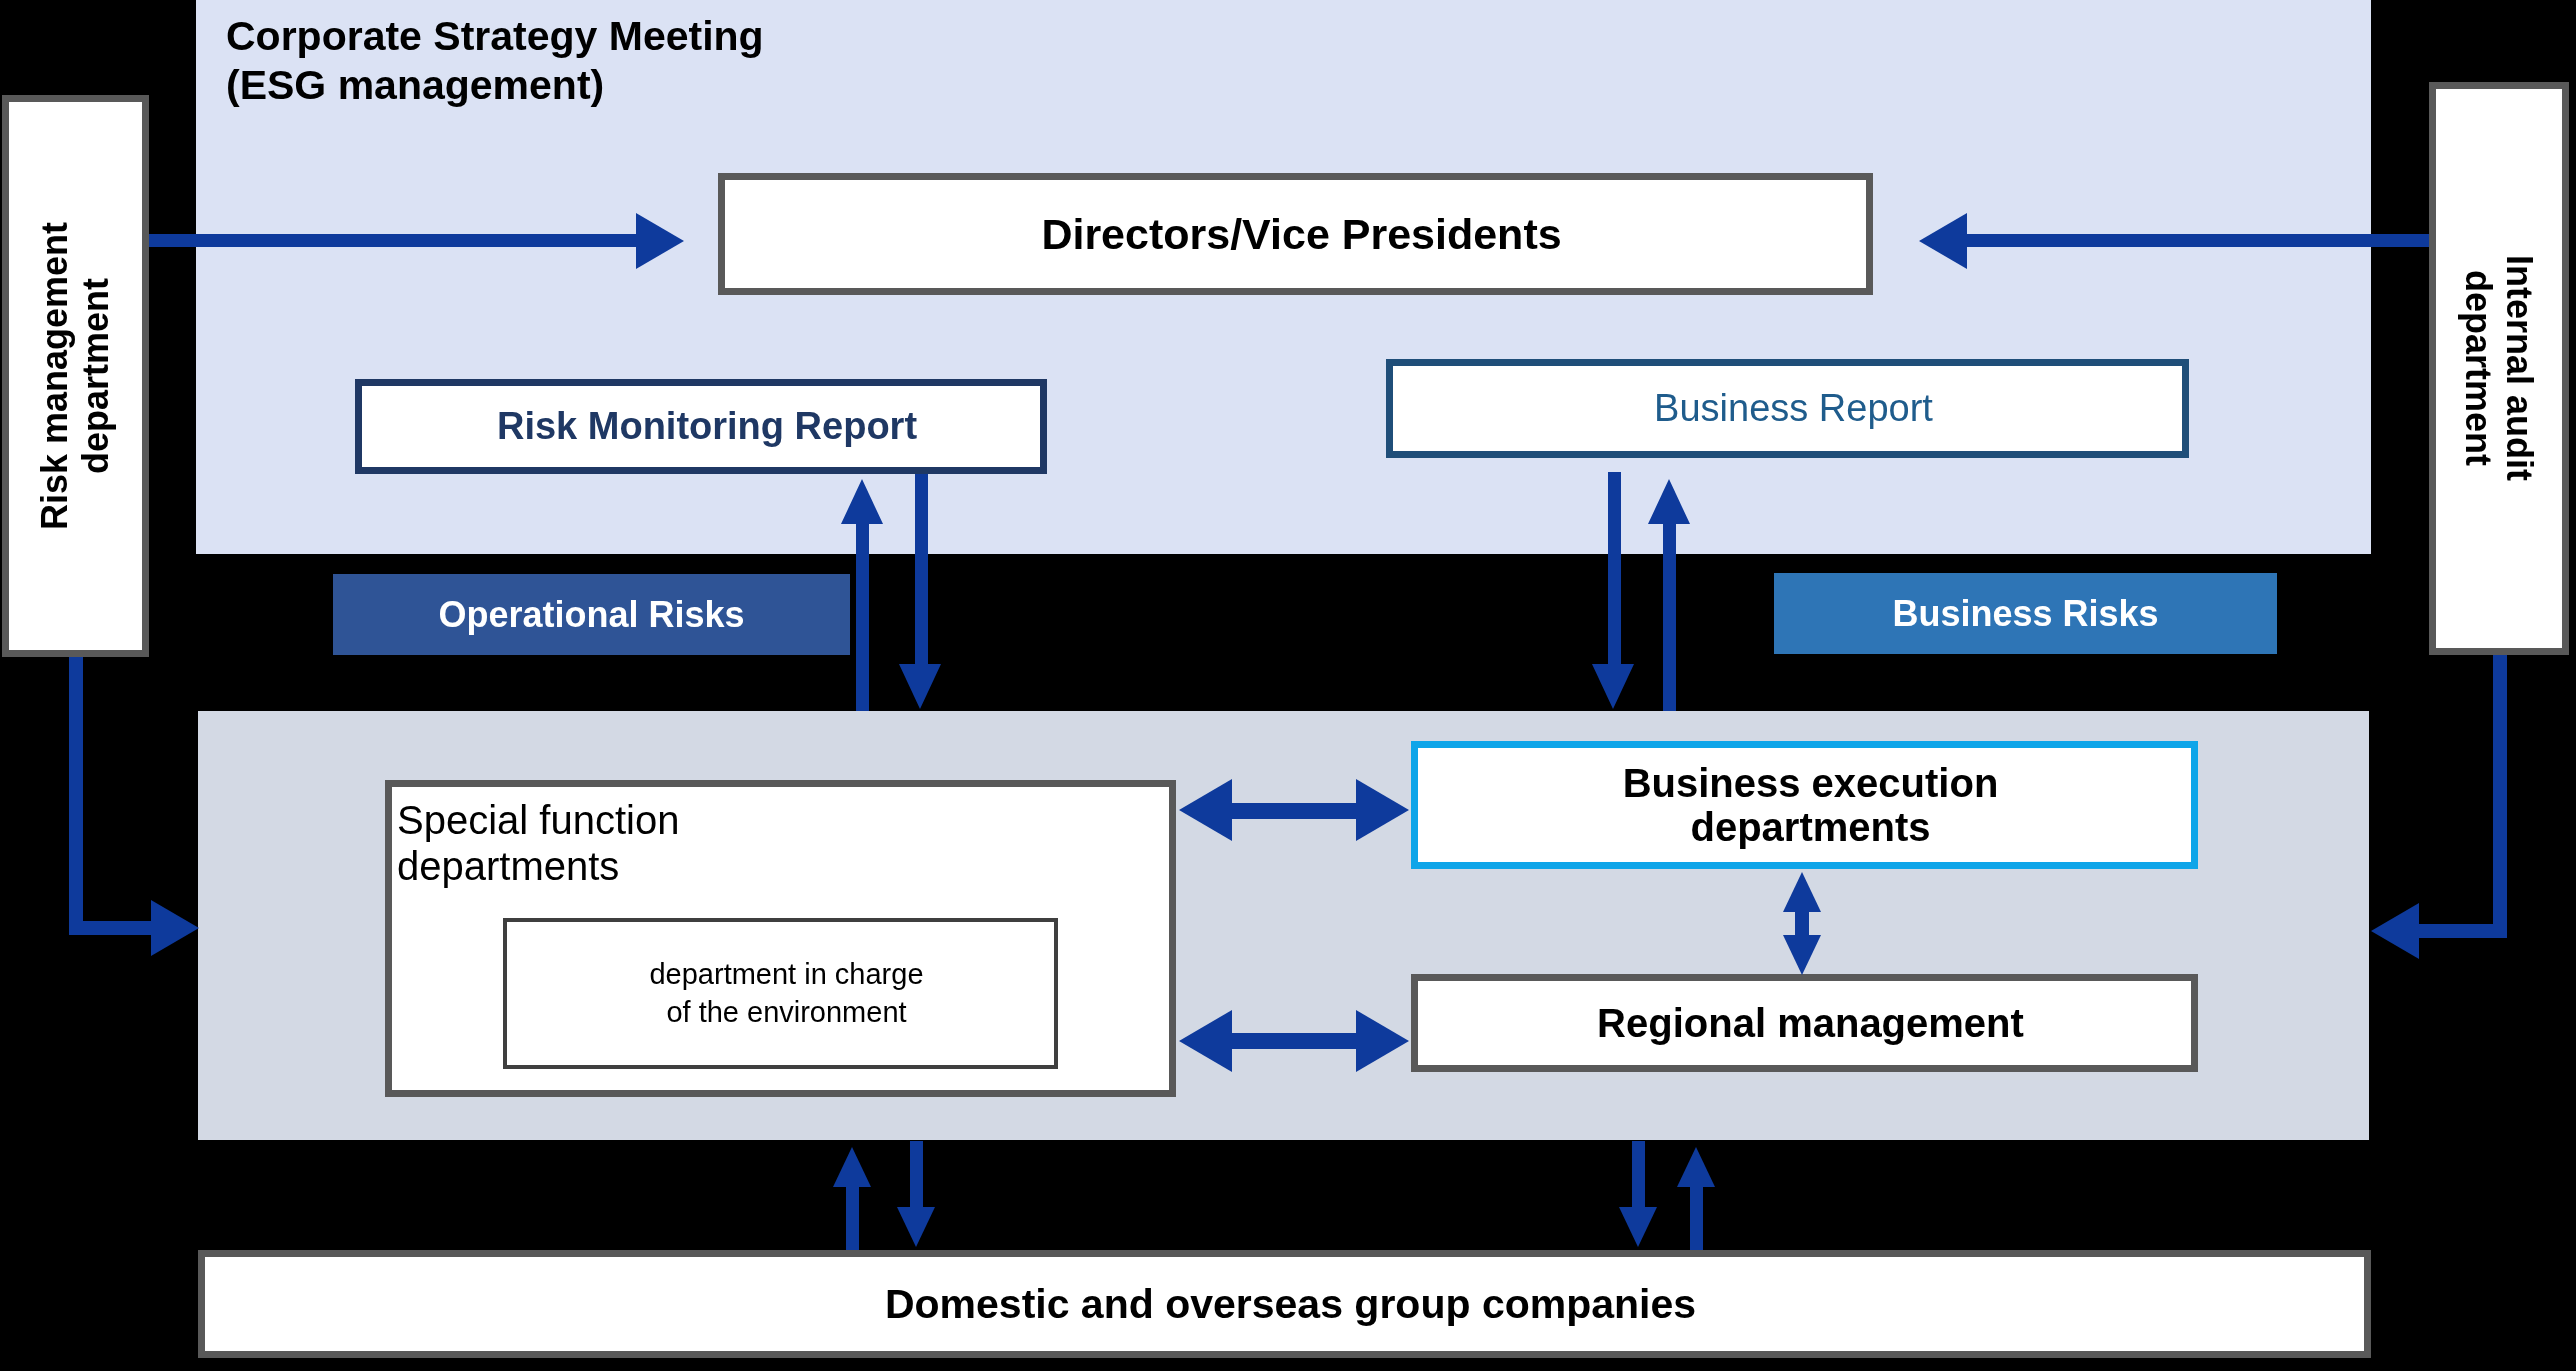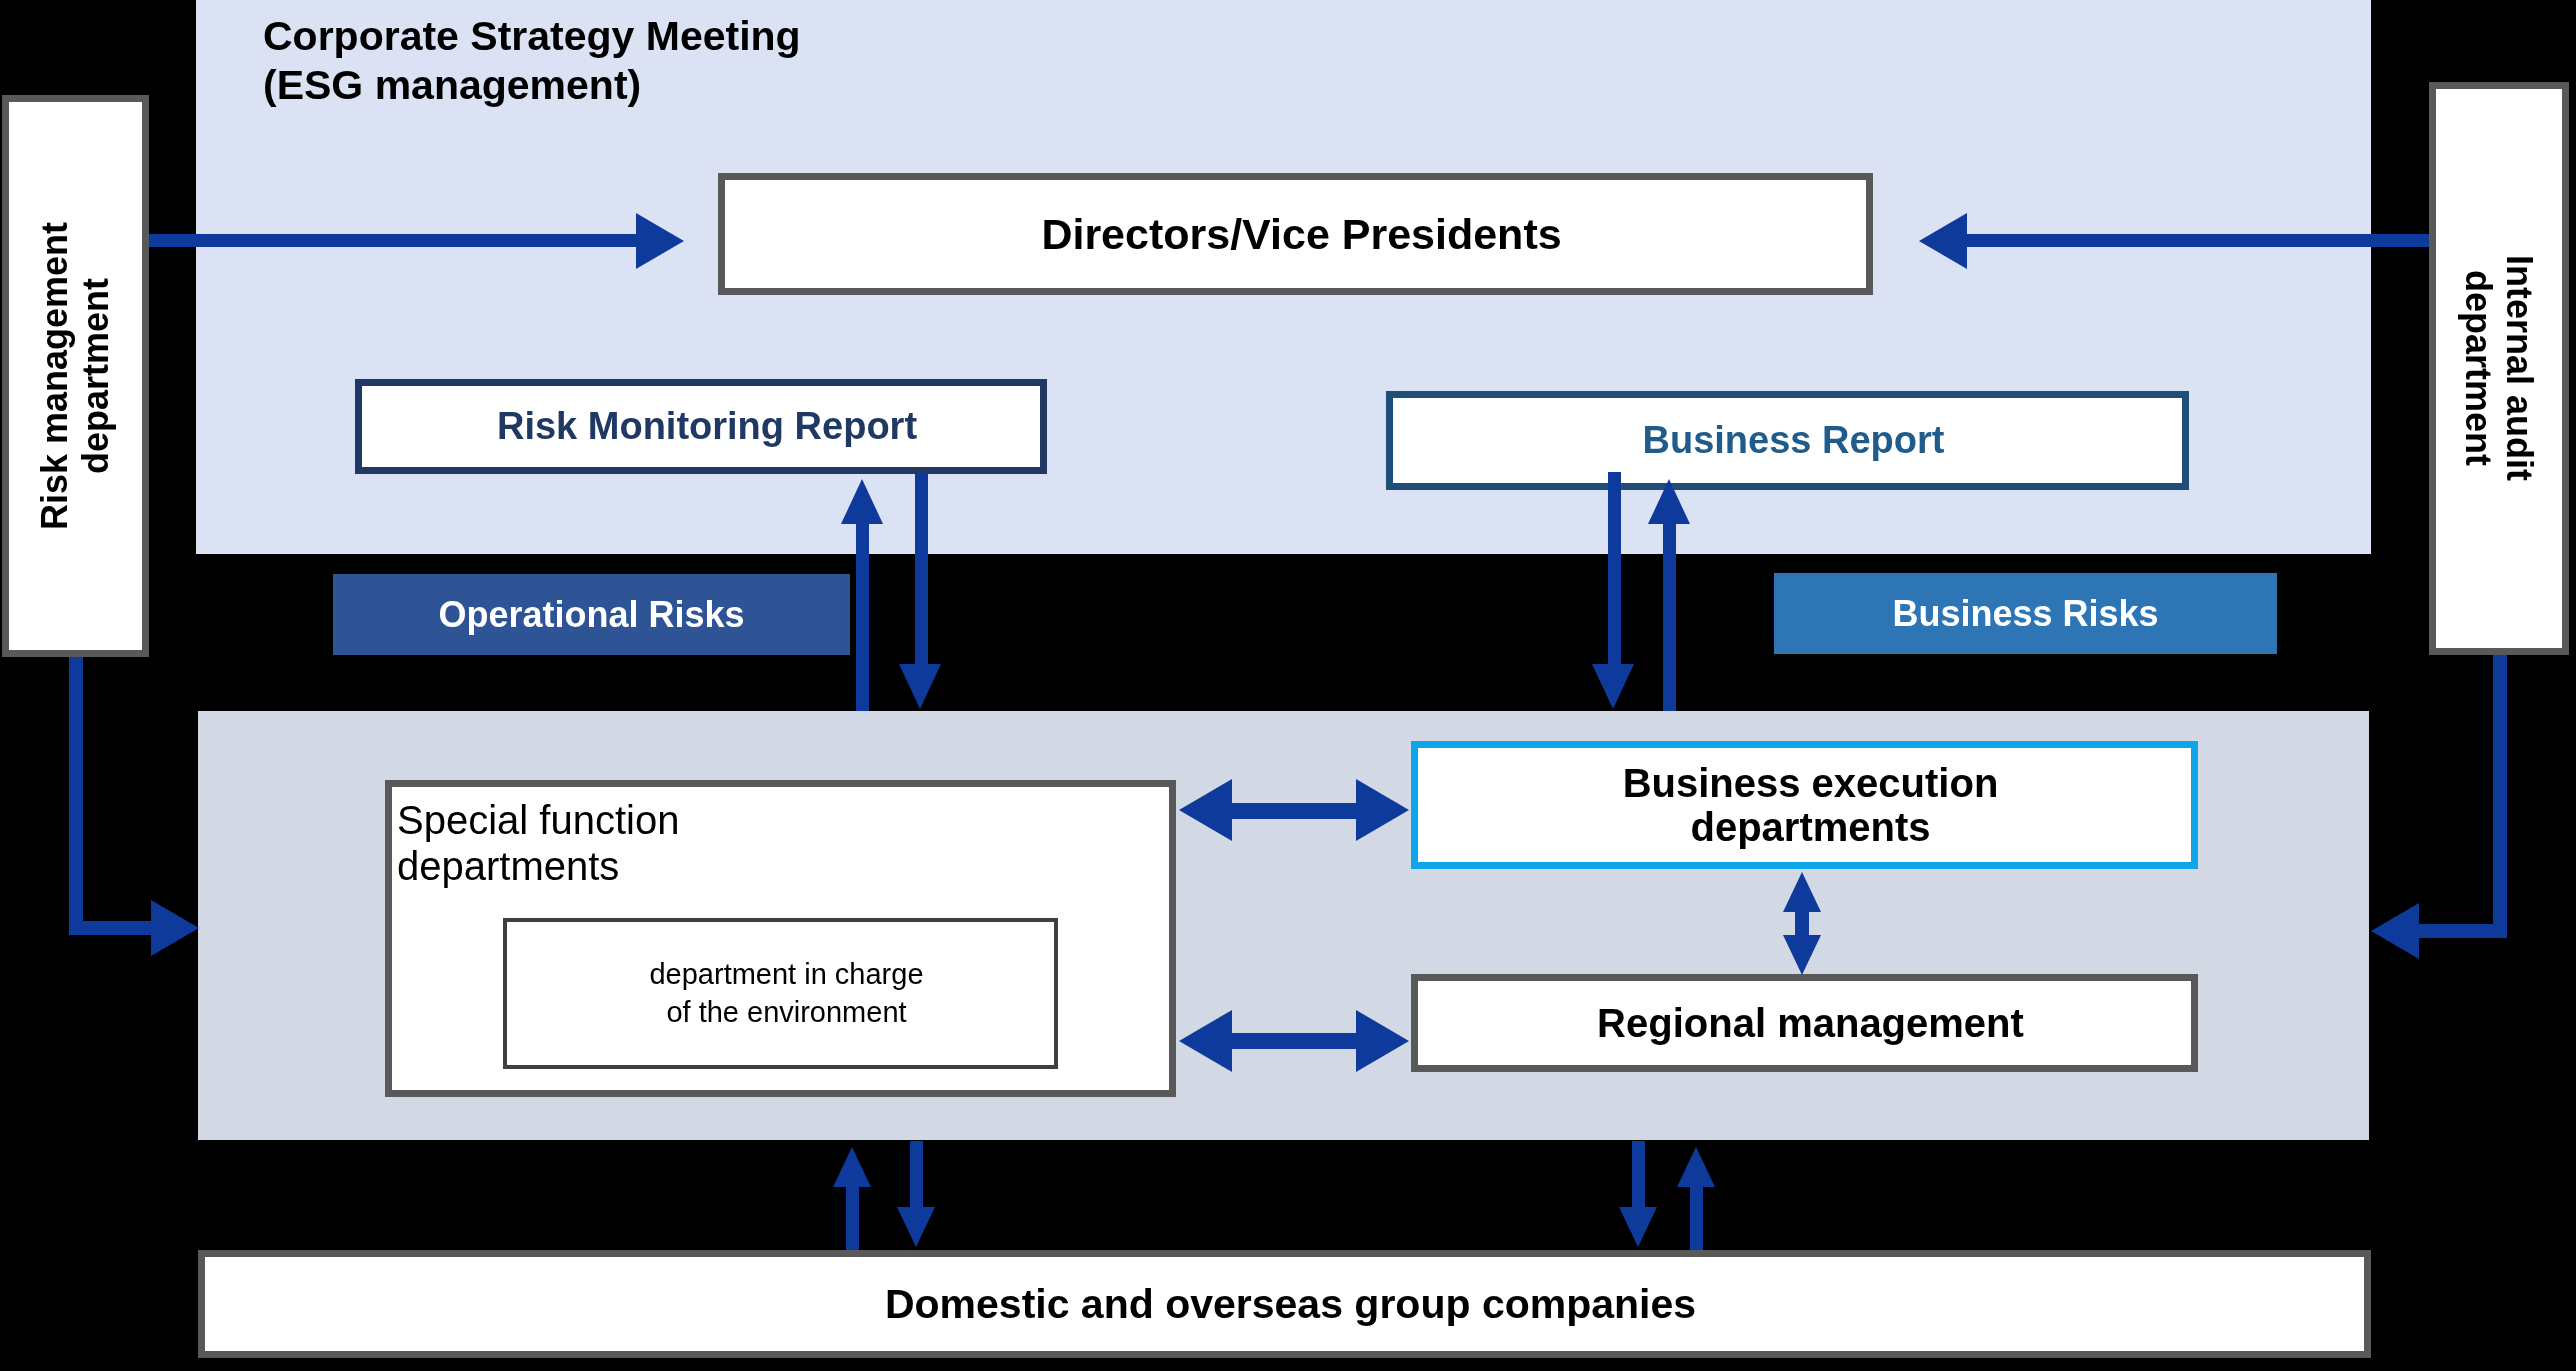--- a/index.html
+++ b/index.html
@@ -7,25 +7,25 @@
     position:relative;width:2576px;height:1372px;background:#000;overflow:hidden;
     font-family:"Liberation Sans", sans-serif;
   }
   .abs{position:absolute;box-sizing:border-box;}
   .panel-top{left:196px;top:0;width:2175px;height:554px;background:#dbe2f4;}
   .panel-mid{left:198px;top:711px;width:2171px;height:429px;background:#d3d9e4;}
   .box{background:#fff;display:flex;align-items:center;justify-content:center;text-align:center;padding-left:12px;}
   .gray-border{border:7px solid #595959;}
   .pre{white-space:pre-line;}
 
-  .title{left:226px;top:12px;width:1207px;color:#000;font-size:41px;font-weight:bold;line-height:1.2;text-align:left;margin-left:37px;}
+  .title{left:226px;top:12px;width:1207px;color:#000;font-size:41px;font-weight:bold;line-height:1.2;text-align:left;}
 
   .directors{left:718px;top:173px;width:1155px;height:122px;font-size:43px;font-weight:bold;color:#000;}
   .rmr{left:355px;top:379px;width:692px;height:95px;border:7px solid #1f3864;font-size:38px;font-weight:bold;color:#1f3864;}
-  .brp{left:1386px;top:391px;width:803px;height:99px;border:7px solid #1f4e79;font-size:38px;font-weight:bold;color:#1f5c8c;}
+  .brp{left:1386px;top:359px;width:803px;height:99px;border:7px solid #1f4e79;font-size:38px;font-weight:normal;color:#1f5c8c;}
 
   .vbox{width:147px;display:flex;align-items:center;justify-content:center;background:#fff;}
   .vbox-left{left:1.7px;top:95px;height:562px;}
   .vbox-right{left:2429px;top:82px;width:140px;height:573px;}
   .vtext{font-size:36px;font-weight:bold;color:#000;line-height:1.15;text-align:center;white-space:pre-line;}
   .vtext-up{writing-mode:vertical-rl;transform:rotate(180deg);}
   .vtext-down{writing-mode:vertical-rl;}
 
   .risk-tag{display:flex;align-items:center;justify-content:center;color:#fff;font-size:36px;font-weight:bold;text-align:center;margin-left:44px;}
   .op-risks{left:289px;top:574px;width:517px;height:81px;background:#2f5496;}

